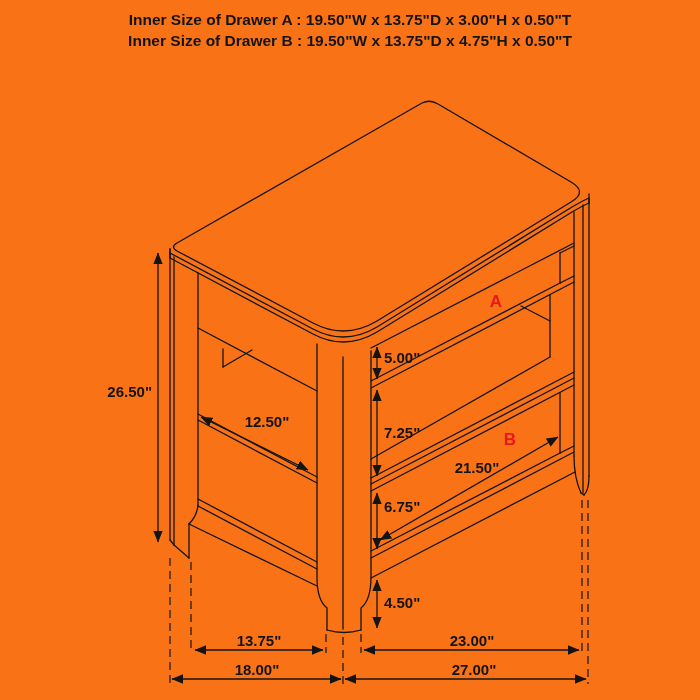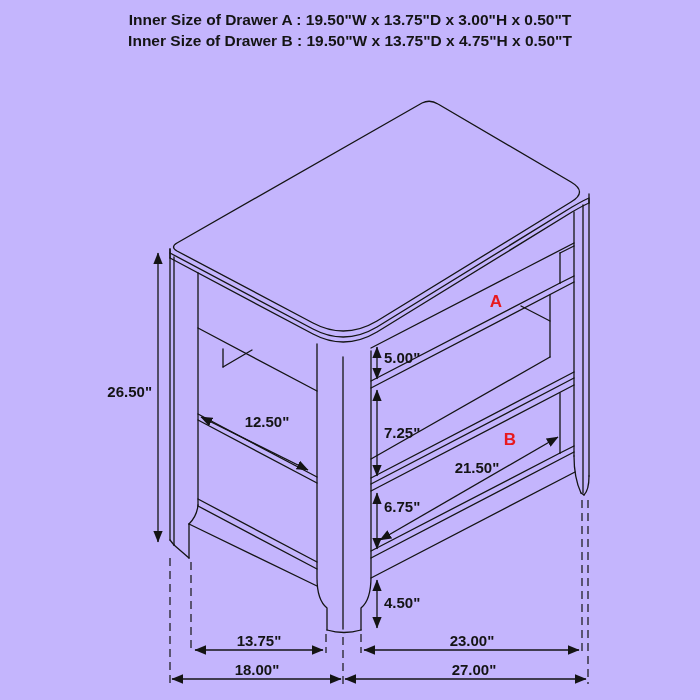--- a/index.html
+++ b/index.html
@@ -1,16 +1,16 @@
 <!DOCTYPE html>
 <html><head>
 <meta charset="utf-8">
 <style>
   html,body{margin:0;padding:0;background:#ffffff;}
-  .page{width:700px;height:700px;position:relative;background:#c4b5fd;overflow:hidden;
+  .page{width:700px;height:700px;position:relative;background:#f97316;overflow:hidden;
         font-family:"Liberation Sans", sans-serif;}
   svg{display:block;}
   .ln{fill:none;stroke:#141414;stroke-width:1.3;stroke-linecap:round;}
   .dash{fill:none;stroke:#141414;stroke-width:1.2;stroke-dasharray:8 5;}
   .dim{fill:none;stroke:#141414;stroke-width:1.3;}
   .dimtxt{font-weight:bold;font-size:15px;fill:#141414;}
   .hdr{font-weight:bold;font-size:15.5px;fill:#141414;}
   .redlbl{font-weight:bold;font-size:17px;fill:#e8191d;}
 </style>
 </head>

